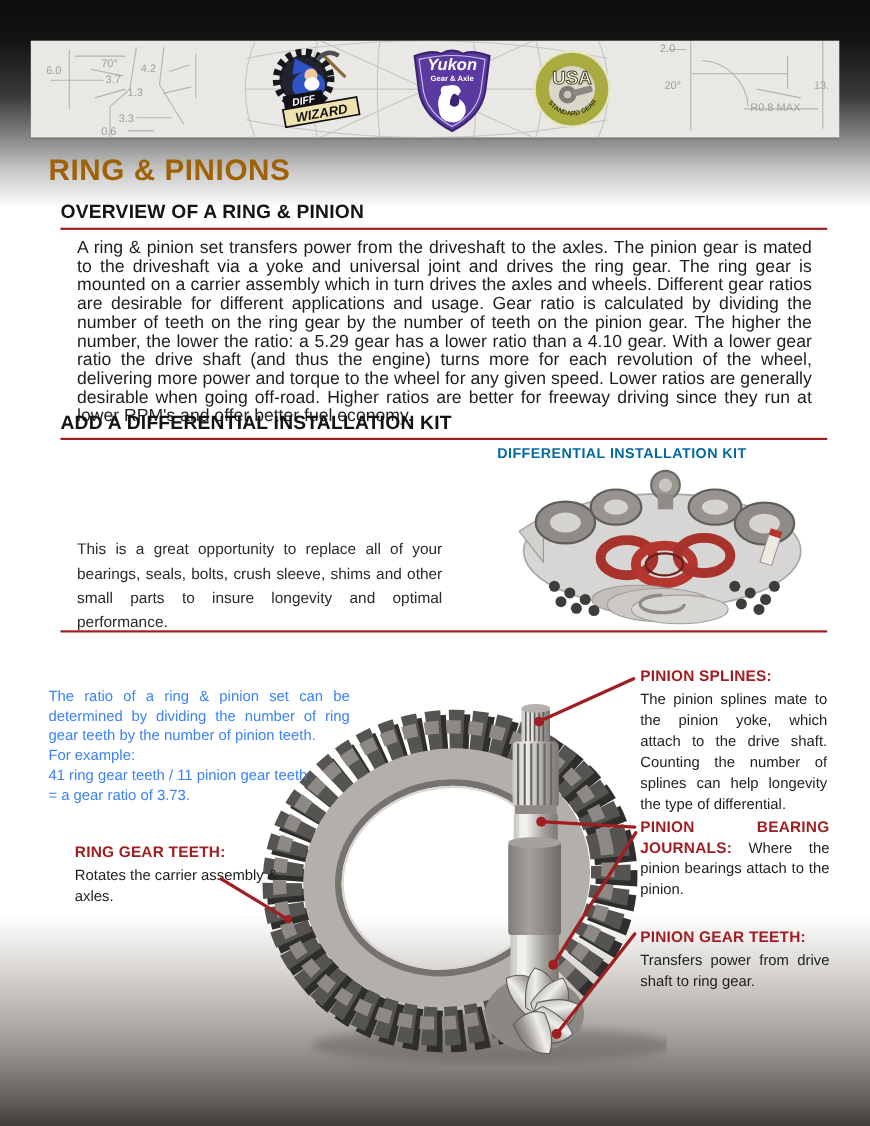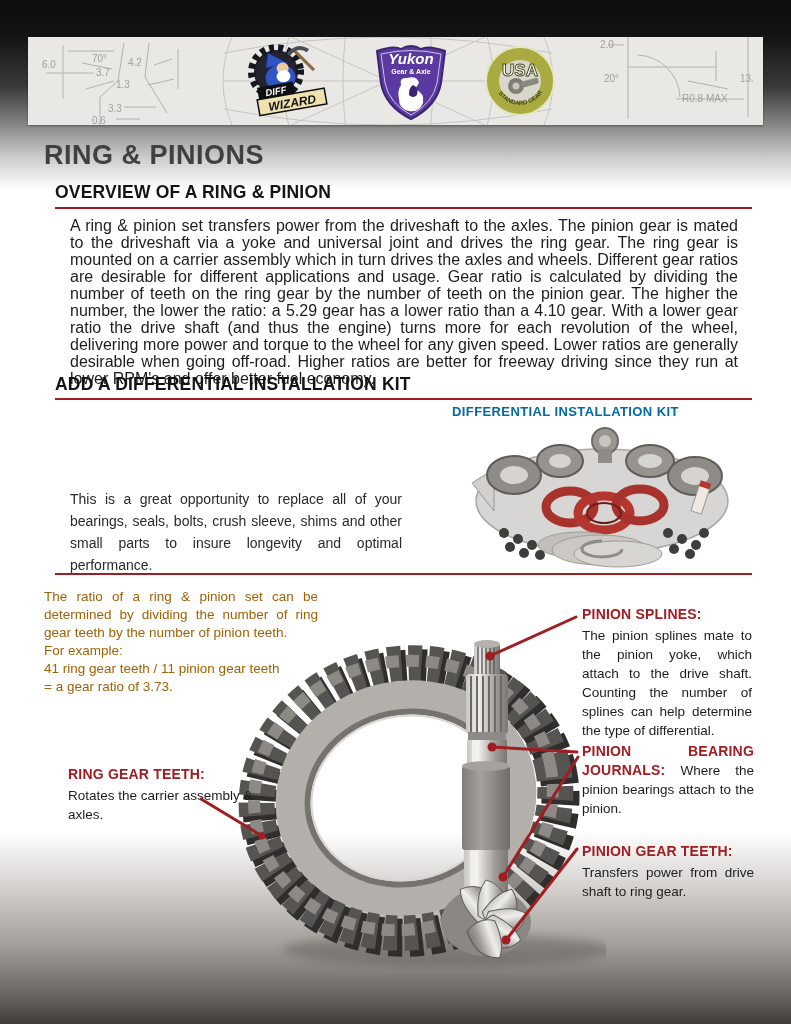--- a/index.html
+++ b/index.html
@@ -9,28 +9,28 @@
   .top-band{position:absolute;left:0;top:0;width:791px;height:190px;z-index:1;
     background:linear-gradient(180deg,#0d0d0d 0%,#131313 19%,#3a3a3a 46%,#878787 66%,#c9c9c9 82%,#ffffff 100%);}
   .bottom-band{position:absolute;left:0;top:832px;width:791px;height:192px;z-index:1;
     background:linear-gradient(180deg,rgba(255,255,255,0) 0%,#d6d3cf 28%,#a09c97 60%,#5d5954 90%,#3e3b38 100%);}
   
   .banner{position:absolute;left:28px;top:37px;width:735px;height:88px;background:#e9e8e5;z-index:2;overflow:hidden;box-shadow:0 1px 2px rgba(0,0,0,.35);}
   .banner svg.bg{position:absolute;left:0;top:0;}
   .logos{position:absolute;left:0;top:0;width:735px;height:88px;display:flex;align-items:center;justify-content:center;gap:30px;}
   .dimlabel{position:absolute;font-size:10px;color:#a19f9c;z-index:3;}
   
-  .h1{position:absolute;left:44px;top:140px;font-size:27px;font-weight:bold;color:#404040;letter-spacing:.5px;z-index:3;}
+  .h1{position:absolute;left:44px;top:140px;font-size:27px;font-weight:bold;color:#a16207;letter-spacing:.5px;z-index:3;}
   .sec-h{position:absolute;font-size:17.5px;font-weight:bold;color:#141414;letter-spacing:.2px;z-index:3;}
   .rule{position:absolute;left:55px;width:697px;height:2px;background:#a01d22;z-index:3;}
   .body-text{position:absolute;font-size:16px;line-height:17px;color:#1d1d1d;text-align:justify;z-index:3;}
   .kit-bold{position:absolute;left:70px;top:420px;width:332px;font-size:14.5px;font-weight:bold;line-height:23px;color:#1a1a1a;text-align:justify;z-index:3;}
   .kit-reg{position:absolute;left:70px;top:488px;width:332px;font-size:14px;line-height:22px;color:#2a2a2a;text-align:justify;z-index:3;}
   .kit-label{position:absolute;left:452px;top:404px;width:306px;font-size:13px;font-weight:bold;color:#0369a1;letter-spacing:.4px;z-index:3;}
-  .anat-intro{position:absolute;left:44px;top:588px;width:274px;font-size:13.5px;line-height:18px;color:#a16207;text-align:justify;white-space:pre-line;z-index:5;}
+  .anat-intro{position:absolute;left:44px;top:624px;width:274px;font-size:13.5px;line-height:18px;color:#3b82f6;text-align:justify;white-space:pre-line;z-index:5;}
   .co-title{position:absolute;font-size:14px;font-weight:bold;color:#a01d22;letter-spacing:.2px;z-index:6;}
   .co-body{position:absolute;font-size:13.5px;line-height:19px;color:#1d1d1d;text-align:justify;z-index:6;}
   .co-inline{position:absolute;font-size:13.5px;line-height:19px;color:#1d1d1d;text-align:justify;z-index:6;}
   .co-inline .t{font-size:14px;font-weight:bold;color:#a01d22;letter-spacing:.2px;}
   
   .kit-art{position:absolute;left:452px;top:421px;z-index:3;}
   .gear-art{position:absolute;left:208px;top:616px;z-index:4;}
   .overlay{position:absolute;left:0;top:0;width:791px;height:1024px;z-index:7;pointer-events:none;}
 </style>
 </head>
@@ -250,21 +250,21 @@
           <path transform="rotate(40 278 304)" d="M278,264 Q300,270 300,300 Q282,310 270,300 Q268,276 278,264 Z"></path>
           <path transform="rotate(80 278 304)" d="M278,264 Q300,270 300,300 Q282,310 270,300 Q268,276 278,264 Z"></path>
           <path transform="rotate(120 278 304)" d="M278,264 Q300,270 300,300 Q282,310 270,300 Q268,276 278,264 Z"></path>
           <path transform="rotate(160 278 304)" d="M278,264 Q300,270 300,300 Q282,310 270,300 Q268,276 278,264 Z"></path>
         </g>
       </g>
     </g>
   </svg>
 
   <div class="co-title" style="left:582px;top:606px">PINION SPLINES:</div>
-  <div class="co-body" style="left:582px;top:626px;width:170px">The pinion splines mate to the pinion yoke, which attach to the drive shaft. Counting the number of splines can help determine the type of differential.</div>
+  <div class="co-body" style="left:582px;top:626px;width:170px">The pinion splines mate to the pinion yoke, which attach to the drive shaft. Counting the number of splines can help longevity the type of differential.</div>
 
   <div class="co-inline" style="left:582px;top:742px;width:172px">
     <span class="t">PINION BEARING JOURNALS:</span>
     <span>Where the pinion bearings attach to the pinion.</span>
   </div>
 
   <div class="co-title" style="left:68px;top:766px">RING GEAR TEETH:</div>
   <div class="co-body" style="left:68px;top:786px;width:200px;text-align:left">Rotates the carrier assembly &amp; axles.</div>
 
   <div class="co-title" style="left:582px;top:843px">PINION GEAR TEETH:</div>

